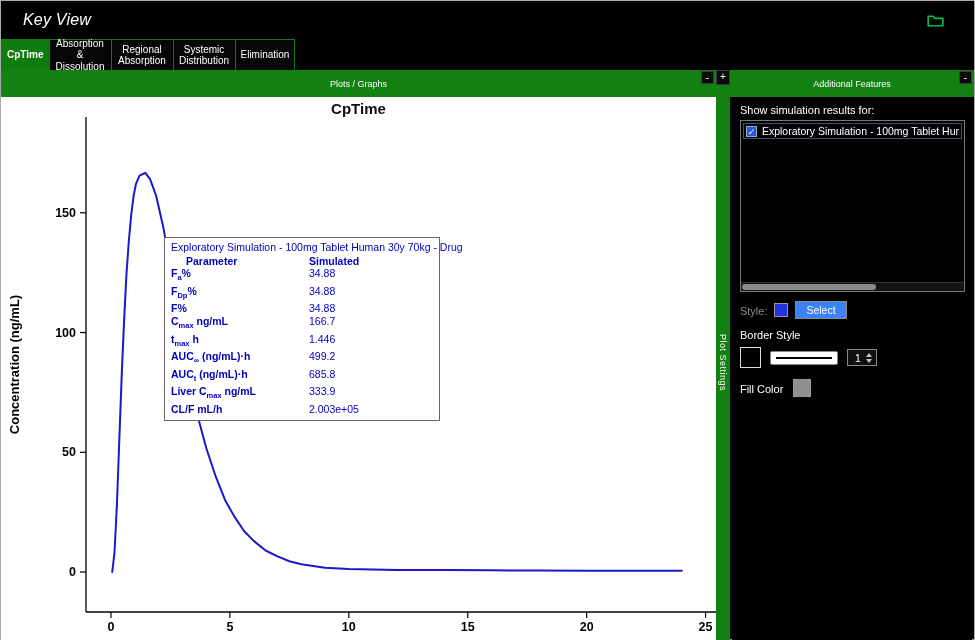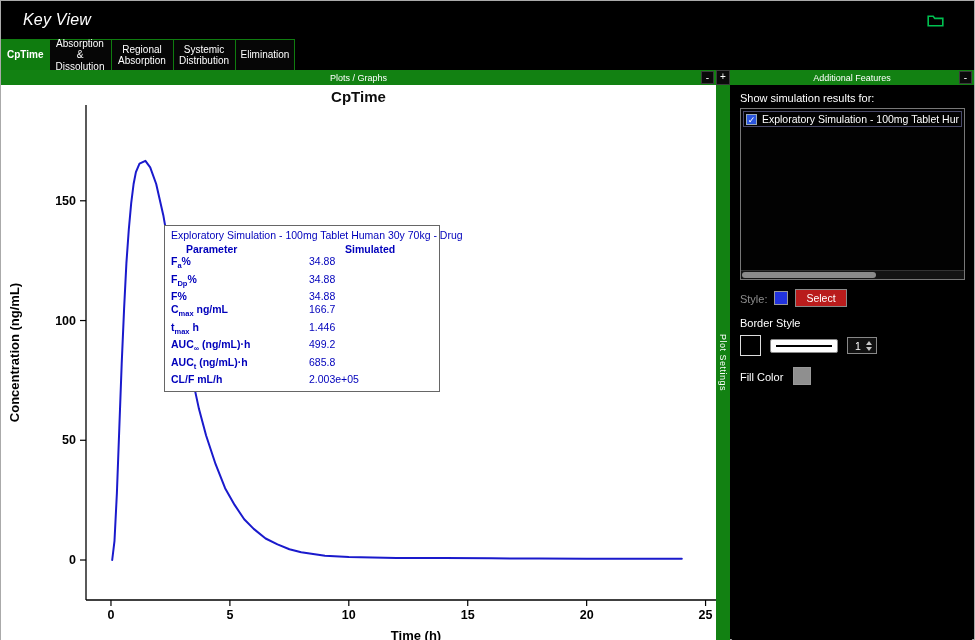--- a/index.html
+++ b/index.html
@@ -18,21 +18,21 @@
   .tabwrap { display:inline-flex; border-top:1px solid #0f7c0f; border-left:1px solid #0f7c0f; }
   .tab { min-width:40px; max-width:62px; padding:2px 5px; display:flex; align-items:center;
          justify-content:center; text-align:center; font-size:10px; line-height:1.15;
          color:#fff; background:#060606; border-right:1px solid #0f7c0f; cursor:default; }
   .tab.active { background:#0f7c0f; font-weight:bold; }
 
   
   .main { display:flex; height:571px; }
 
   .plot-panel { width:748px; display:flex; flex-direction:column; }
-  .panel-header { height:15px; background:#128112; color:#fff; font-size:9px;
+  .panel-header { height:27px; background:#128112; color:#fff; font-size:9px;
                   display:flex; align-items:center; justify-content:center; position:relative; }
   .header-btn { position:absolute; right:2px; top:1px; width:13px; height:13px;
                 background:#0a0a0a; border:1px solid #3a3a3a; color:#fff; font-size:10px;
                 line-height:11px; text-align:center; cursor:default; }
 
   .chart-area { flex:1; background:#fff; position:relative; overflow:hidden; }
   .chart-title { position:absolute; top:3px; left:0; width:100%; text-align:center;
                  font-size:15px; font-weight:bold; color:#0d0d0d; }
   #chart-svg { position:absolute; top:0; left:0; }
 
@@ -71,21 +71,21 @@
               color:#fff; font-size:9px; line-height:10px; text-align:center; }
   .hscroll { height:9px; background:#141414; border-top:1px solid #333; position:relative; }
   .hscroll .thumb { position:absolute; left:1px; top:1px; height:6px; width:60%;
                     background:#8a8a8a; border-radius:3px; }
 
   .font-row { display:flex; align-items:center; gap:7px; margin-top:9px; }
   .swatch { display:inline-block; width:14px; height:14px; border:1px solid #999; }
   .swatch.blue  { background:#2233dd; }
   .swatch.black { background:#000; border:1px solid #ddd; width:21px; height:21px; }
   .swatch.gray  { background:#8f8f8f; width:18px; height:18px; }
-  .btn { background:#b91c1c; color:#fff; border:1px solid #8a8a8a; font-size:10.5px;
+  .btn { background:#3b82f6; color:#fff; border:1px solid #8a8a8a; font-size:10.5px;
          font-family:"Liberation Sans", sans-serif; padding:2px 10px; cursor:default; }
 
   .border-row { display:flex; align-items:center; gap:9px; margin-top:6px; }
   .line-combo { width:68px; height:14px; background:#fdfdfd; border:1px solid #888;
                 border-radius:2px; display:flex; align-items:center; padding:0 5px; }
   .line-combo .line { flex:1; height:2px; background:#000; }
   .spinner { display:inline-flex; align-items:center; gap:5px; border:1px solid #888;
              background:#101010; height:17px; padding:0 4px 0 7px; color:#fff; font-size:10.5px; }
   .spin-arrows { display:flex; flex-direction:column; align-items:center; }
   .spin-up { width:0; height:0; border-left:3px solid transparent; border-right:3px solid transparent;
@@ -161,21 +161,21 @@
             <line x1="79" y1="235.52975326560232" x2="85" y2="235.52975326560232" stroke="#000" stroke-width="1.2"></line>
             <text x="75" y="239.52975326560232" text-anchor="end" font-size="12.5" font-weight="600" fill="#000">100</text>
             <line x1="79" y1="115.7910014513788" x2="85" y2="115.7910014513788" stroke="#000" stroke-width="1.2"></line>
             <text x="75" y="119.7910014513788" text-anchor="end" font-size="12.5" font-weight="600" fill="#000">150</text>
             <text x="415" y="555" text-anchor="middle" font-size="13" font-weight="bold" fill="#000">Time (h)</text>
             <text x="18" y="267.5" text-anchor="middle" font-size="13" font-weight="bold" fill="#000" transform="rotate(-90 18 267.5)">Concentration (ng/mL)</text>
             <polyline points="111.2,475.0 113.5,455.8 115.9,408.0 118.3,343.3 120.7,278.6 123.1,223.6 125.4,178.1 127.8,144.5 130.2,118.2 132.6,99.0 134.9,87.1 138.5,78.7 144.4,75.8 149.2,82.3 155.2,99.0 162.3,130.2 169.4,170.9 176.6,214.0 183.7,254.7 190.8,290.6 198.0,324.1 205.1,350.5 214.6,379.2 224.1,403.2 233.6,419.9 243.2,434.3 252.7,443.9 264.6,453.5 276.5,459.4 288.4,464.2 300.2,467.3 324.0,470.7 347.8,472.1 371.6,472.6 395.4,472.9 442.9,473.1 490.5,473.3 538.1,473.6 585.6,473.7 633.2,473.8 680.8,473.8" fill="none" stroke="#1a1acc" stroke-width="2" stroke-linejoin="round" stroke-linecap="round"></polyline>
           </svg>
         <div class="tooltip" style="color: rgb(0, 0, 187);">
           <div class="tt-title" style="color: rgb(0, 0, 187);">Exploratory Simulation - 100mg Tablet Human 30y 70kg - Drug</div>
-          <div class="tt-header" style="color: rgb(0, 0, 187); gap: 36px;">
+          <div class="tt-header" style="color: rgb(0, 0, 187);">
             <span class="h1" style="color: rgb(0, 0, 187);">Parameter</span>
             <span class="h2" style="color: rgb(0, 0, 187);">Simulated</span>
           </div>
           <div id="tt-rows" style="color: rgb(0, 0, 187);">
               <div class="tt-row" style="color: rgb(0, 0, 187);">
                 <span class="tt-label" style="color: rgb(0, 0, 187);">F<sub style="color: rgb(0, 0, 187);">a</sub>%</span>
                 <span class="tt-value" style="color: rgb(0, 0, 187);">34.88</span>
               </div>
               <div class="tt-row" style="color: rgb(0, 0, 187);">
                 <span class="tt-label" style="color: rgb(0, 0, 187);">F<sub style="color: rgb(0, 0, 187);">Dp</sub>%</span>
@@ -193,20 +193,24 @@
                 <span class="tt-label" style="color: rgb(0, 0, 187);">t<sub style="color: rgb(0, 0, 187);">max</sub> h</span>
                 <span class="tt-value" style="color: rgb(0, 0, 187);">1.446</span>
               </div>
               <div class="tt-row" style="color: rgb(0, 0, 187);">
                 <span class="tt-label" style="color: rgb(0, 0, 187);">AUC<sub style="color: rgb(0, 0, 187);">∞</sub> (ng/mL)·h</span>
                 <span class="tt-value" style="color: rgb(0, 0, 187);">499.2</span>
               </div>
               <div class="tt-row" style="color: rgb(0, 0, 187);">
                 <span class="tt-label" style="color: rgb(0, 0, 187);">AUC<sub style="color: rgb(0, 0, 187);">t</sub> (ng/mL)·h</span>
                 <span class="tt-value" style="color: rgb(0, 0, 187);">685.8</span>
+              </div>
+              <div class="tt-row" style="color: rgb(0, 0, 187);">
+                <span class="tt-label" style="color: rgb(0, 0, 187);">Liver C<sub style="color: rgb(0, 0, 187);">max</sub> ng/mL</span>
+                <span class="tt-value" style="color: rgb(0, 0, 187);">333.9</span>
               </div>
               <div class="tt-row" style="color: rgb(0, 0, 187);">
                 <span class="tt-label" style="color: rgb(0, 0, 187);">CL/F mL/h</span>
                 <span class="tt-value" style="color: rgb(0, 0, 187);">2.003e+05</span>
               </div>
             </div>
         </div>
       </div>
     </div>
 

